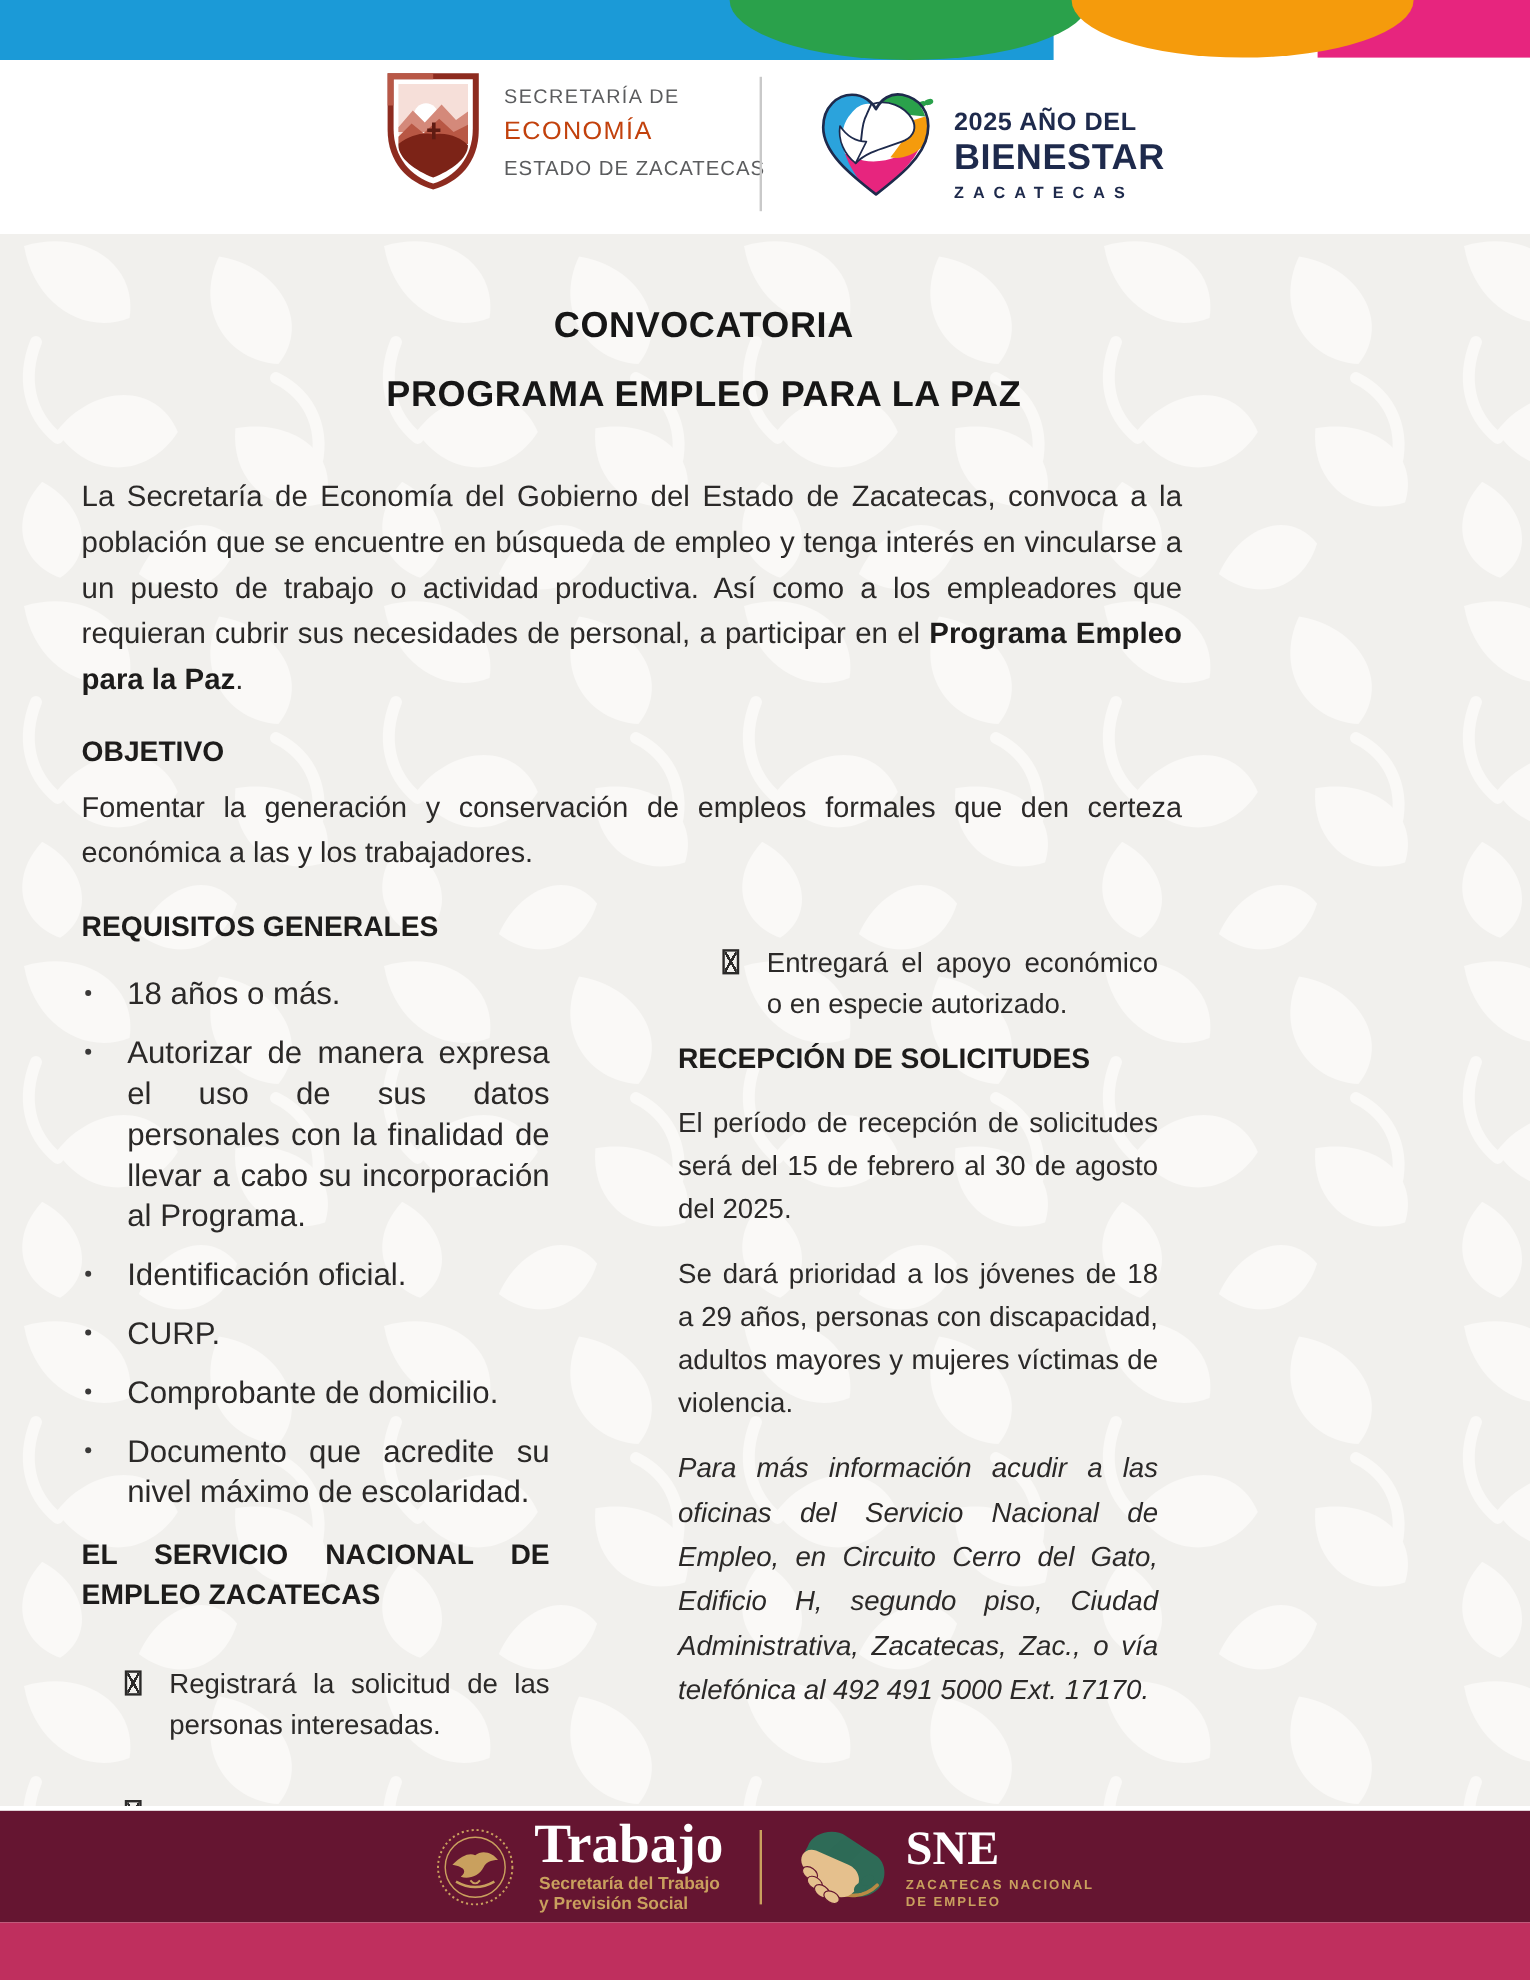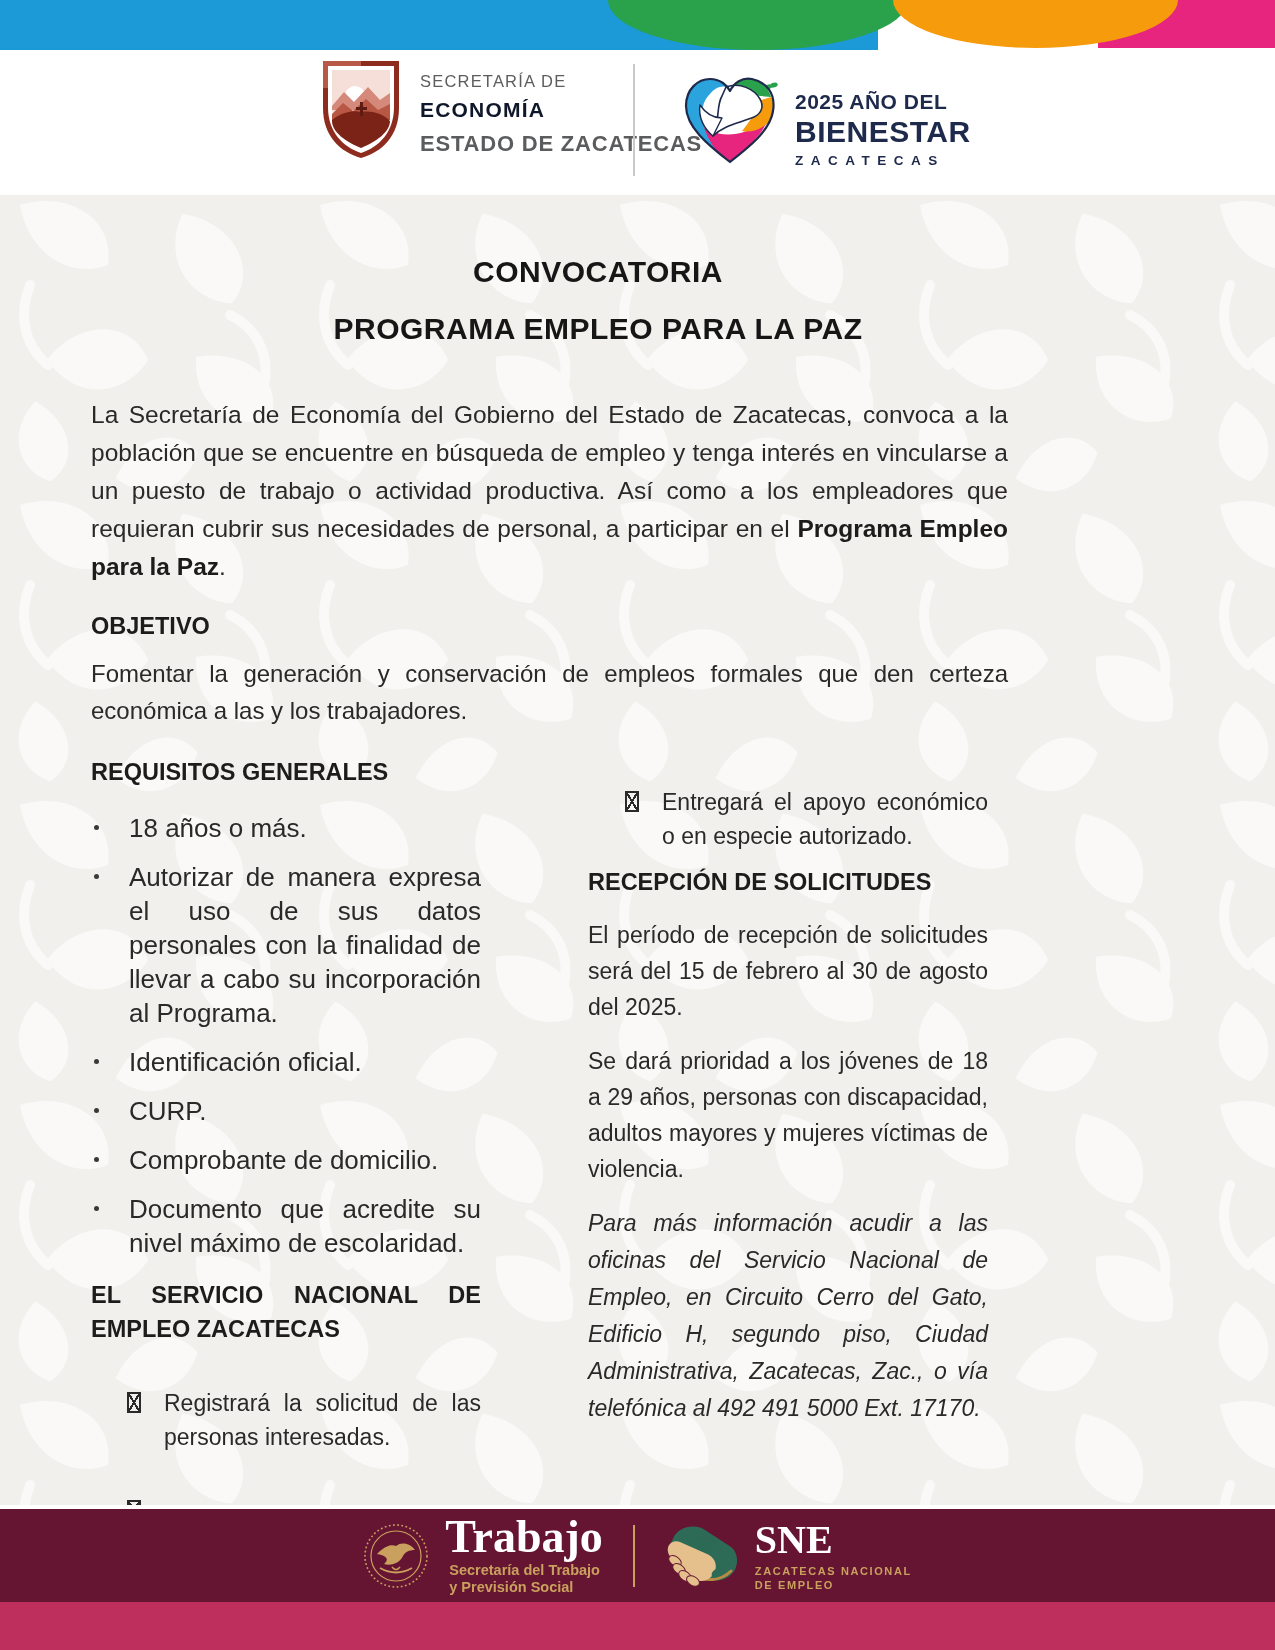--- a/index.html
+++ b/index.html
@@ -14,33 +14,33 @@
   .tb-green  { position:absolute; left:608px; top:0; width:300px; height:50px; background:#2AA14B;
                border-radius:0 0 50% 50% / 0 0 100% 100%; }
   .tb-orange { position:absolute; left:893px; top:0; width:285px; height:48px; background:#F59B0C;
                border-radius:0 0 50% 50% / 0 0 100% 100%; }
 
   
   .header-band { position:relative; height:145px; background:#ffffff; }
   .econ-shield { position:absolute; left:318px; top:8px; }
   .econ-text { position:absolute; left:420px; top:22px; color:#5B5C5E; }
   .econ-text .l1 { font-size:16.5px; letter-spacing:1.2px; font-weight:500; }
-  .econ-text .l2 { font-size:21px;  letter-spacing:1.2px; font-weight:700; margin-top:7px; color:#0f172a; }
-  .econ-text .l3 { font-size:22px; letter-spacing:0.8px; font-weight:700; margin-top:9px; }
+  .econ-text .l2 { font-size:21px;  letter-spacing:1.2px; font-weight:400; margin-top:7px; color:#c2410c; }
+  .econ-text .l3 { font-size:17px; letter-spacing:0.8px; font-weight:400; margin-top:9px; }
   .header-divider { position:absolute; left:633px; top:14px; width:2px; height:112px; background:#C9C9C9; }
   .heart-logo { position:absolute; left:680px; top:22px; }
   .bienestar-text { position:absolute; left:795px; top:40px; color:#1E2A4C; }
   .bienestar-text .b1 { font-size:21px; font-weight:800; letter-spacing:0.5px; }
   .bienestar-text .b2 { font-size:30px; font-weight:800; letter-spacing:0.5px; margin-top:1px; }
   .bienestar-text .b3 { font-size:13.5px; font-weight:700; letter-spacing:7.5px; margin-top:4px; }
 
   
   .content { position:relative; height:1310px; background:#F1F0ED; overflow:hidden; }
   .pattern-svg { position:absolute; left:0; top:0; width:100%; height:100%; }
-  .content-inner { position:relative; z-index:1; padding:60px 170px 0 91px; color:#2B2928; }
+  .content-inner { position:relative; z-index:1; padding:60px 170px 0 68px; color:#2B2928; }
 
   .doc-title    { text-align:center; font-size:30px; font-weight:700; color:#161616; letter-spacing:0.5px; }
   .doc-subtitle { text-align:center; font-size:30px; font-weight:700; color:#161616; letter-spacing:0.5px; margin-top:23px; }
 
   .intro { margin-top:50px; width:917px; font-size:24.5px; line-height:38px; text-align:justify; }
   .intro b { font-weight:700; color:#1d1c1b; }
 
   .h-objetivo { margin-top:27px; font-size:23.5px; font-weight:700; color:#1d1c1b; }
   .p-objetivo { margin-top:15px; width:917px; font-size:24px; line-height:37px; text-align:justify; }
 

